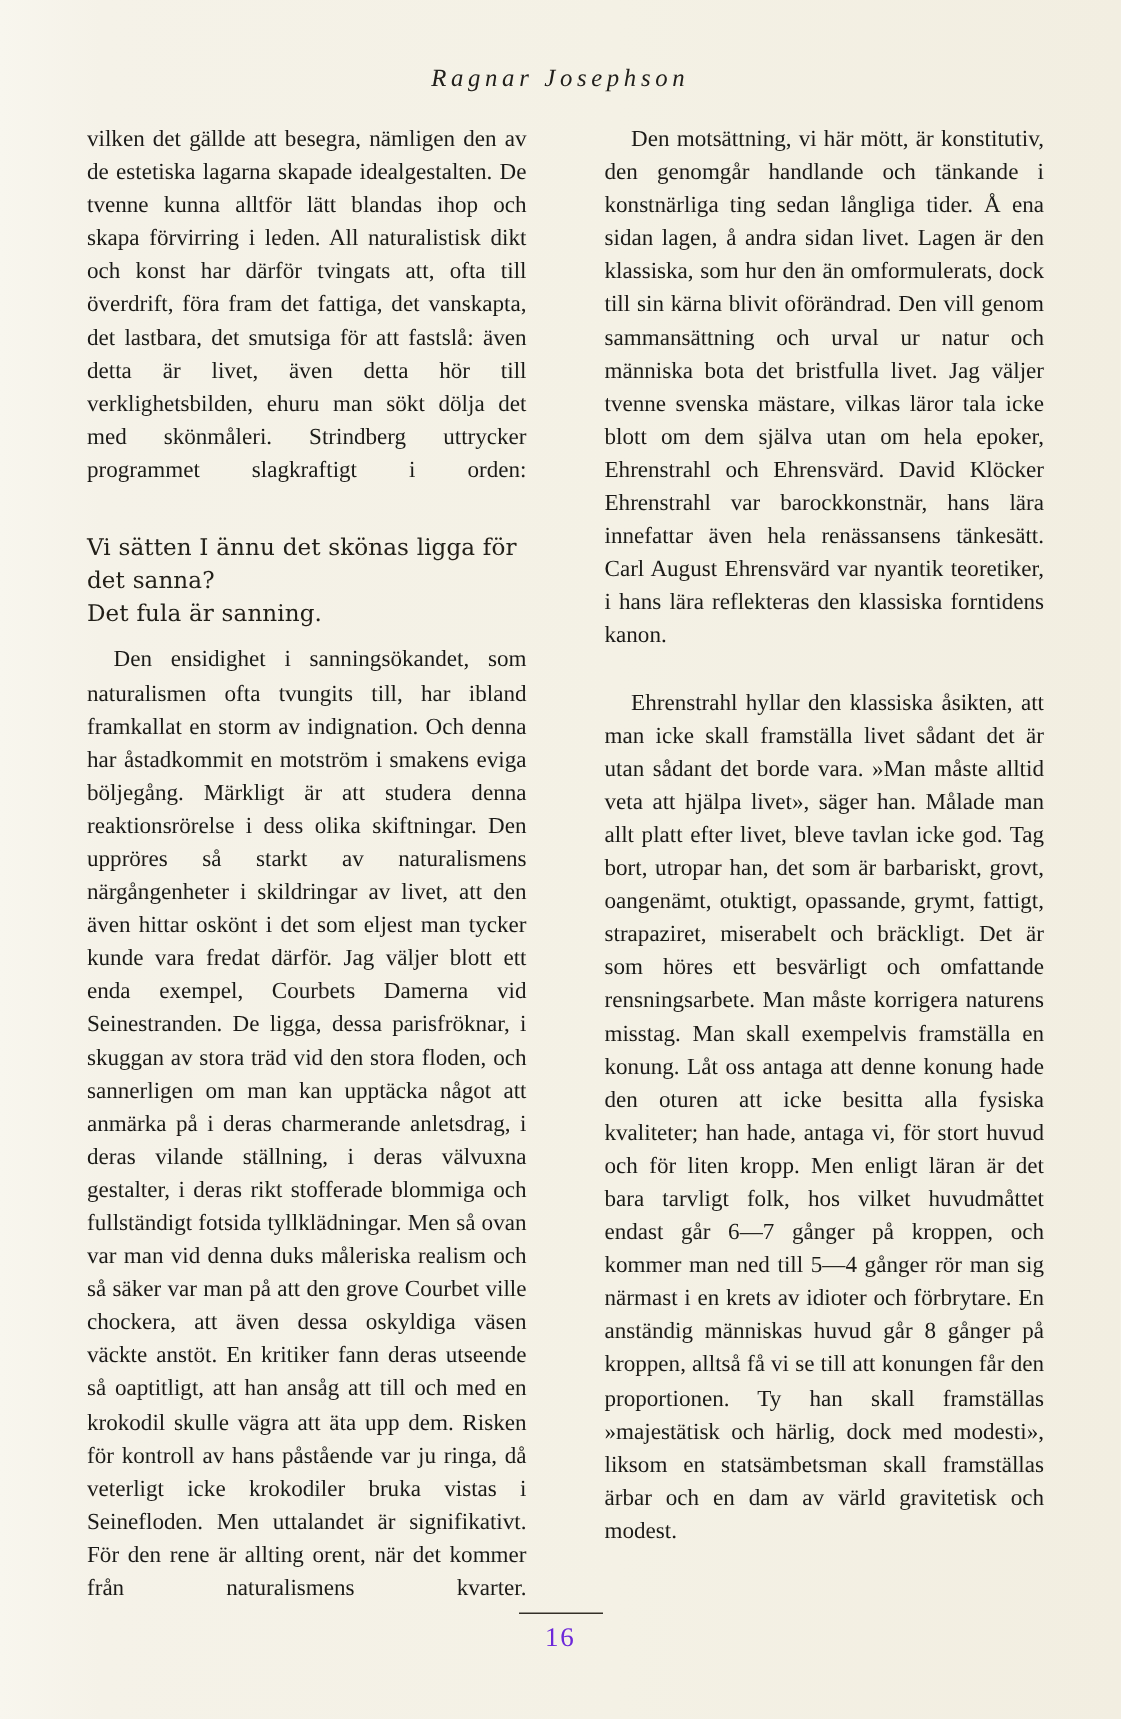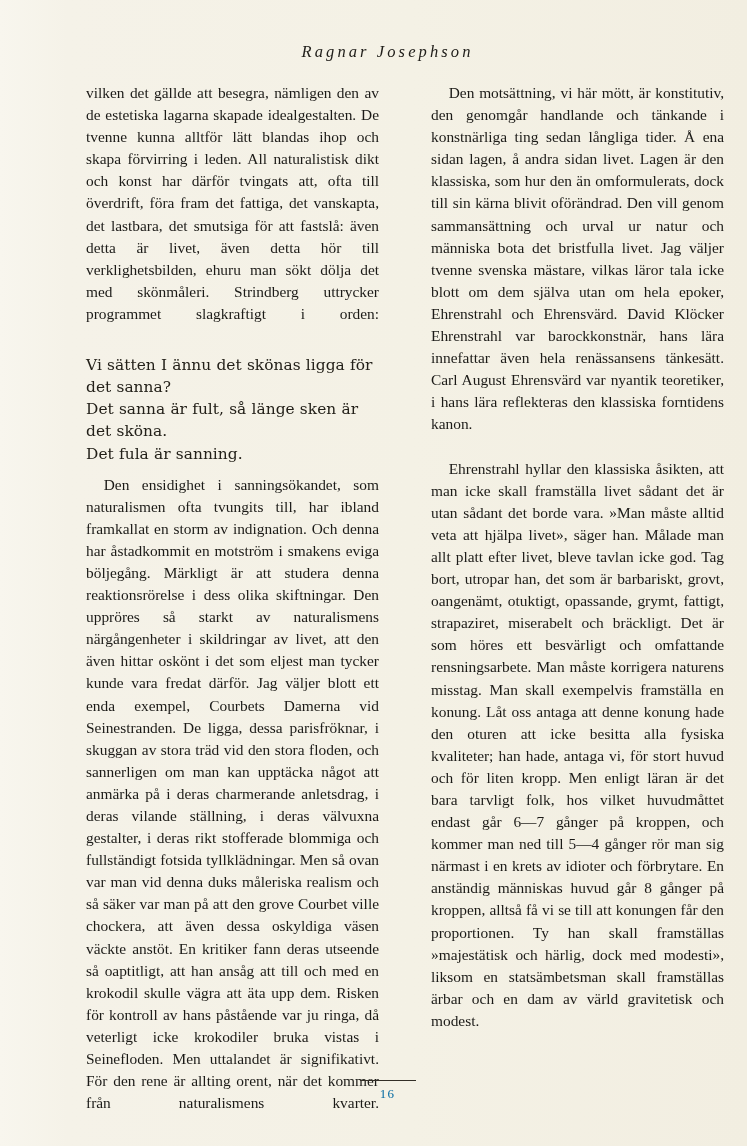--- a/index.html
+++ b/index.html
@@ -25,21 +25,20 @@
     background:
       linear-gradient(90deg, #f8f6ee 0%, #f5f2e8 9%, #f4f1e5 55%, #f2eee1 100%),
       radial-gradient(120% 95% at 50% 50%, rgba(255,255,255,0.45) 35%, rgba(214,206,184,0.30) 100%);
     background-blend-mode: normal, multiply;
   }
 
   .page {
     position: absolute;
     inset: 0;
     padding: 15px;
-    margin-left: 28px;
   }
 
   
   .running-head {
     position: absolute;
     top: 42px;
     left: 0;
     right: 0;
     text-align: center;
     font-style: italic;
@@ -114,44 +113,43 @@
   }
 
   .folio-rule {
     width: 56px;
     height: 1.4px;
     background: #332f27;
     margin: 0 auto 5px auto;
   }
 
   .folio-number {
-    font-size: 13px;
+    font-size: 18px;
     letter-spacing: 1.2px;
-    color: #0369a1;
+    color: #6d28d9;
     font-variant-numeric: oldstyle-nums;
     font-family: Liberation Serif, serif;
   }
 </style>
 </head>
 <body>
 
 <div class="paper"></div>
 
 <div class="page">
 
   <div class="running-head">Ragnar Josephson</div>
 
   <div class="columns">
 
     <div class="column">
       <p>vilken det gällde att besegra, nämligen den av de estetiska lagarna skapade idealgestalten. De tvenne kunna alltför lätt blandas ihop och skapa förvirring i leden. All naturalistisk dikt och konst har därför tvingats att, ofta till överdrift, föra fram det fattiga, det vanskapta, det lastbara, det smutsiga för att fastslå: även detta är livet, även detta hör till verklighetsbilden, ehuru man sökt dölja det med skönmåleri. Strindberg uttrycker programmet slagkraftigt i orden:</p>
 
       <div class="quote-block">
         <p class="quote-line">Vi sätten I ännu det skönas ligga för det sanna?</p>
-        <p class="quote-line">Det sanna är fult, så länge sken är det sköna.</p>
         <p class="quote-line">Det fula är sanning.</p>
       </div>
 
       <p class="indent">Den ensidighet i sanningsökandet, som naturalismen ofta tvungits till, har ibland framkallat en storm av indignation. Och denna har åstadkommit en motström i smakens eviga böljegång. Märkligt är att studera denna reaktionsrörelse i dess olika skiftningar. Den uppröres så starkt av naturalismens närgångenheter i skildringar av livet, att den även hittar oskönt i det som eljest man tycker kunde vara fredat därför. Jag väljer blott ett enda exempel, Courbets Damerna vid Seinestranden. De ligga, dessa parisfröknar, i skuggan av stora träd vid den stora floden, och sannerligen om man kan upptäcka något att anmärka på i deras charmerande anletsdrag, i deras vilande ställning, i deras välvuxna gestalter, i deras rikt stofferade blommiga och fullständigt fotsida tyllklädningar. Men så ovan var man vid denna duks måleriska realism och så säker var man på att den grove Courbet ville chockera, att även dessa oskyldiga väsen väckte anstöt. En kritiker fann deras utseende så oaptitligt, att han ansåg att till och med en krokodil skulle vägra att äta upp dem. Risken för kontroll av hans påstående var ju ringa, då veterligt icke krokodiler bruka vistas i Seinefloden. Men uttalandet är signifikativt. För den rene är allting orent, när det kommer från naturalismens kvarter.</p>
     </div>
 
     <div class="column">
       <p class="indent">Den motsättning, vi här mött, är konstitutiv, den genomgår handlande och tänkande i konstnärliga ting sedan långliga tider. Å ena sidan lagen, å andra sidan livet. Lagen är den klassiska, som hur den än omformulerats, dock till sin kärna blivit oförändrad. Den vill genom sammansättning och urval ur natur och människa bota det bristfulla livet. Jag väljer tvenne svenska mästare, vilkas läror tala icke blott om dem själva utan om hela epoker, Ehrenstrahl och Ehrensvärd. David Klöcker Ehrenstrahl var barockkonstnär, hans lära innefattar även hela renässansens tänkesätt. Carl August Ehrensvärd var nyantik teoretiker, i hans lära reflekteras den klassiska forntidens kanon.</p>
       <p class="indent">Ehrenstrahl hyllar den klassiska åsikten, att man icke skall framställa livet sådant det är utan sådant det borde vara. »Man måste alltid veta att hjälpa livet», säger han. Målade man allt platt efter livet, bleve tavlan icke god. Tag bort, utropar han, det som är barbariskt, grovt, oangenämt, otuktigt, opassande, grymt, fattigt, strapaziret, miserabelt och bräckligt. Det är som höres ett besvärligt och omfattande rensningsarbete. Man måste korrigera naturens misstag. Man skall exempelvis framställa en konung. Låt oss antaga att denne konung hade den oturen att icke besitta alla fysiska kvaliteter; han hade, antaga vi, för stort huvud och för liten kropp. Men enligt läran är det bara tarvligt folk, hos vilket huvudmåttet endast går 6—7 gånger på kroppen, och kommer man ned till 5—4 gånger rör man sig närmast i en krets av idioter och förbrytare. En anständig människas huvud går 8 gånger på kroppen, alltså få vi se till att konungen får den proportionen. Ty han skall framställas »majestätisk och härlig, dock med modesti», liksom en statsämbetsman skall framställas ärbar och en dam av värld gravitetisk och modest.</p>
     </div>

